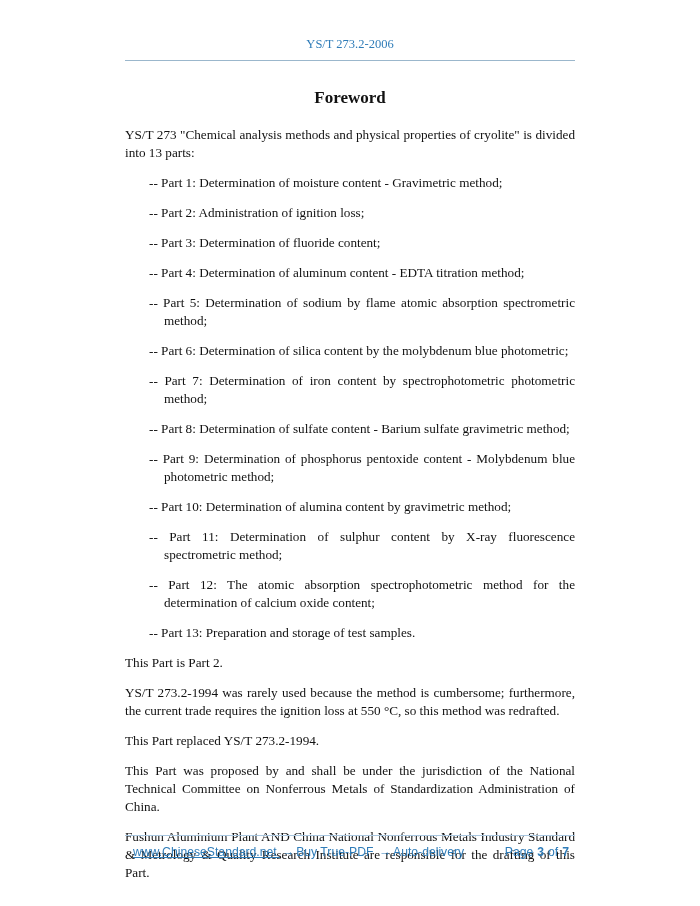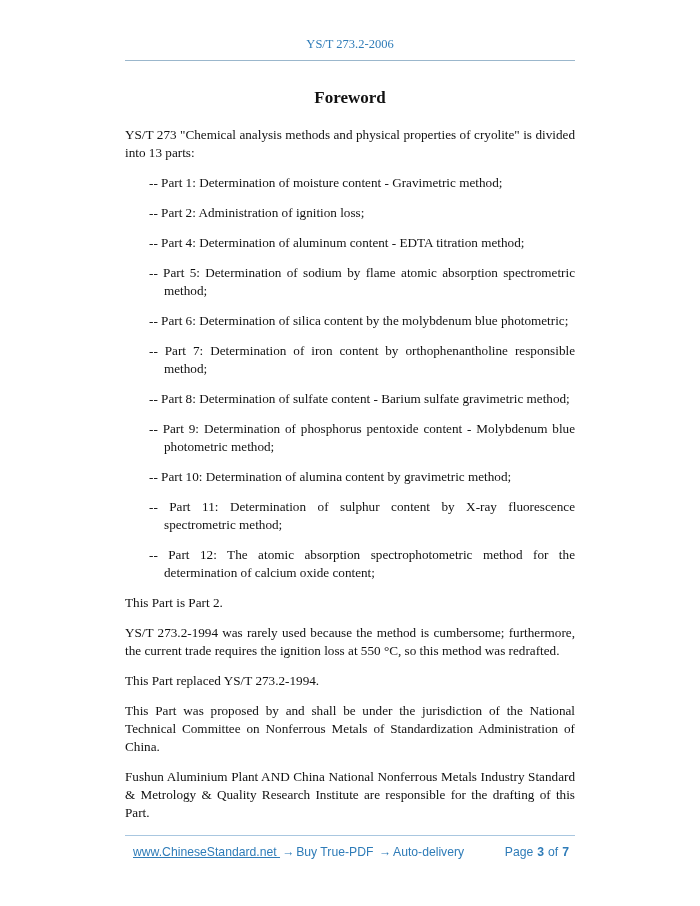--- a/index.html
+++ b/index.html
@@ -112,29 +112,31 @@
   <div class="header-rule"></div>
 
   <div class="doc-title">Foreword</div>
 
   <div class="content">
     <p class="para">YS/T 273 "Chemical analysis methods and physical properties of cryolite" is divided into 13 parts:</p>
 
     <ul class="parts">
       <li class="part-item">-- Part 1: Determination of moisture content - Gravimetric method;</li>
       <li class="part-item">-- Part 2: Administration of ignition loss;</li>
+      <li class="part-item">-- Part 3: Determination of fluoride content;</li>
       <li class="part-item">-- Part 4: Determination of aluminum content - EDTA titration method;</li>
       <li class="part-item">-- Part 5: Determination of sodium by flame atomic absorption spectrometric method;</li>
       <li class="part-item">-- Part 6: Determination of silica content by the molybdenum blue photometric;</li>
-      <li class="part-item">-- Part 7: Determination of iron content by orthophenantholine responsible method;</li>
+      <li class="part-item">-- Part 7: Determination of iron content by spectrophotometric photometric method;</li>
       <li class="part-item">-- Part 8: Determination of sulfate content - Barium sulfate gravimetric method;</li>
       <li class="part-item">-- Part 9: Determination of phosphorus pentoxide content - Molybdenum blue photometric method;</li>
       <li class="part-item">-- Part 10: Determination of alumina content by gravimetric method;</li>
       <li class="part-item">-- Part 11: Determination of sulphur content by X-ray fluorescence spectrometric method;</li>
       <li class="part-item">-- Part 12: The atomic absorption spectrophotometric method for the determination of calcium oxide content;</li>
+      <li class="part-item">-- Part 13: Preparation and storage of test samples.</li>
     </ul>
 
     <p class="para">This Part is Part 2.</p>
     <p class="para">YS/T 273.2-1994 was rarely used because the method is cumbersome; furthermore, the current trade requires the ignition loss at 550 °C, so this method was redrafted.</p>
     <p class="para">This Part replaced YS/T 273.2-1994.</p>
     <p class="para">This Part was proposed by and shall be under the jurisdiction of the National Technical Committee on Nonferrous Metals of Standardization Administration of China.</p>
     <p class="para">Fushun Aluminium Plant AND China National Nonferrous Metals Industry Standard &amp; Metrology &amp; Quality Research Institute are responsible for the drafting of this Part.</p>
   </div>
 
   <div class="footer-rule"></div>

